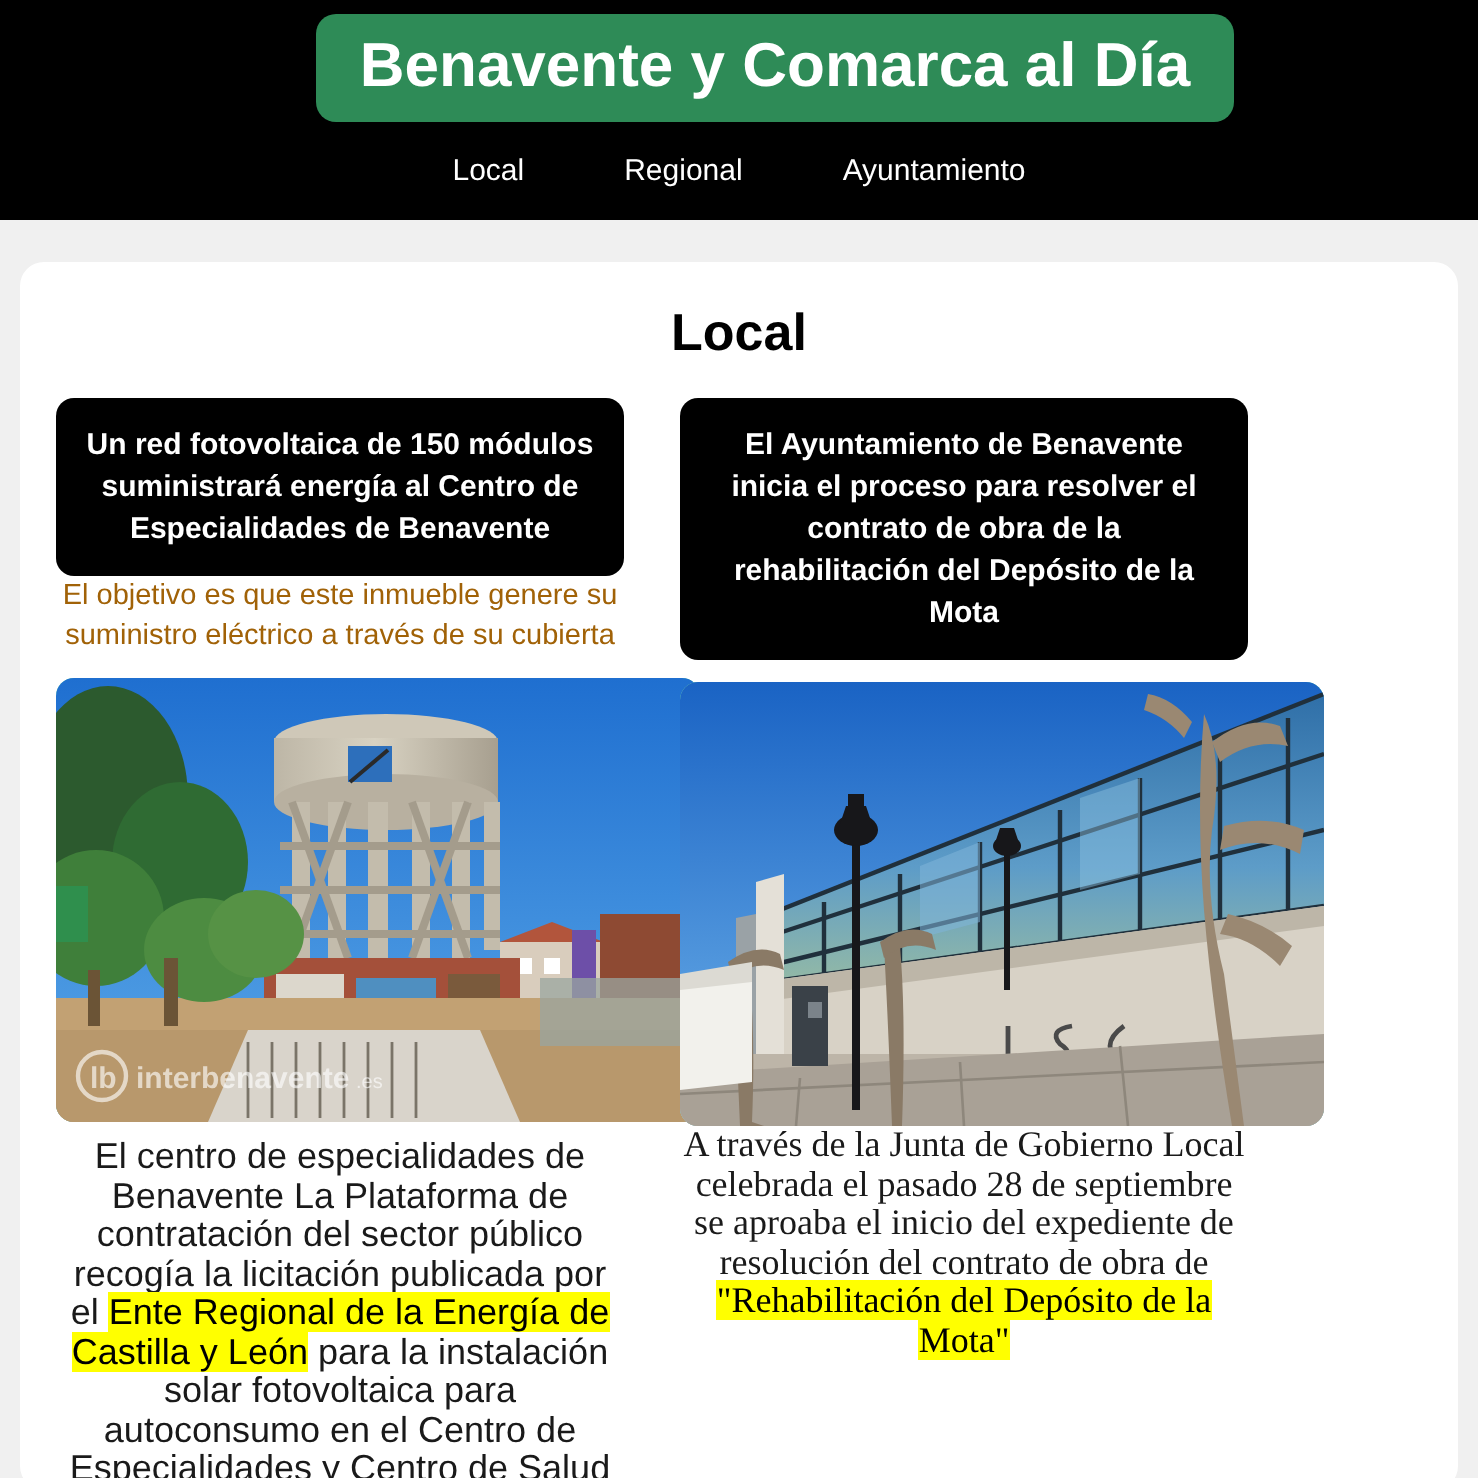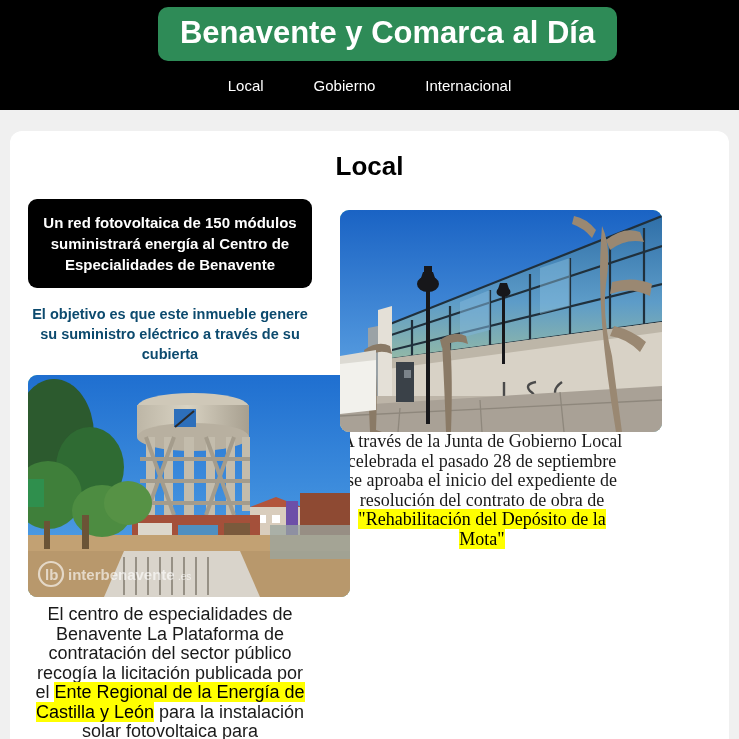--- a/index.html
+++ b/index.html
@@ -86,25 +86,25 @@
     padding: 13px 14px;
     text-align: center;
   }
   .article-title {
     color: #ffffff;
     font-size: 15px;
     font-weight: bold;
     line-height: 21px;
   }
   .article-subtitle {
-    margin-top: 16px;
+    margin-top: 0;
     text-align: center;
-    color: #0c4a6e;
+    color: #a16207;
     font-size: 14.5px;
-    font-weight: bold;
+    font-weight: normal;
     line-height: 20px;
     padding: 0 2px;
   }
   .article-figure {
     margin-top: 11px;
     width: 322px;
     height: 222px;
     border-radius: 9px;
     overflow: hidden;
     position: relative;
@@ -125,22 +125,22 @@
 </style>
 </head>
 <body>
 
 <header class="site-header">
   <div class="brand-banner">
     <div class="brand-title">Benavente y Comarca al Día</div>
   </div>
   <nav class="main-nav">
     <a class="nav-link">Local</a>
-    <a class="nav-link">Gobierno</a>
-    <a class="nav-link">Internacional</a>
+    <a class="nav-link">Regional</a>
+    <a class="nav-link">Ayuntamiento</a>
   </nav>
 </header>
 
 <main class="content-card clip-bottom">
 
   <h1 class="page-title">Local</h1>
 
   <div class="article-grid">
 
     <article class="article">
@@ -234,20 +234,23 @@
             <text x="40" y="205" font-family="Liberation Sans, sans-serif" font-size="15" font-weight="bold" fill="#ffffff">interbenavente</text>
             <text x="150" y="205" font-family="Liberation Sans, sans-serif" font-size="10" fill="#ffffff">.es</text>
           </g>
         </svg>
       </figure>
 
       <p class="article-body"><span>El centro de especialidades de Benavente La Plataforma de contratación del sector público recogía la licitación publicada por el </span><span class="hl">Ente Regional de la Energía de Castilla y León</span><span> para la instalación solar fotovoltaica para autoconsumo en el Centro de Especialidades y Centro de Salud</span></p>
     </article>
 
     <article class="article">
+      <div class="article-title-box">
+        <div class="article-title">El Ayuntamiento de Benavente inicia el proceso para resolver el contrato de obra de la rehabilitación del Depósito de la Mota</div>
+      </div>
 
       <figure class="article-figure">
         <svg viewBox="0 0 322 222" preserveAspectRatio="none" aria-hidden="true">
           <defs>
             <linearGradient id="sky2" x1="0" y1="0" x2="0" y2="1">
               <stop offset="0%" stop-color="#1a63c4"></stop>
               <stop offset="100%" stop-color="#6fb3ea"></stop>
             </linearGradient>
             <linearGradient id="glass" x1="0" y1="0" x2="0" y2="1">
               <stop offset="0%" stop-color="#2f6fa8"></stop>

